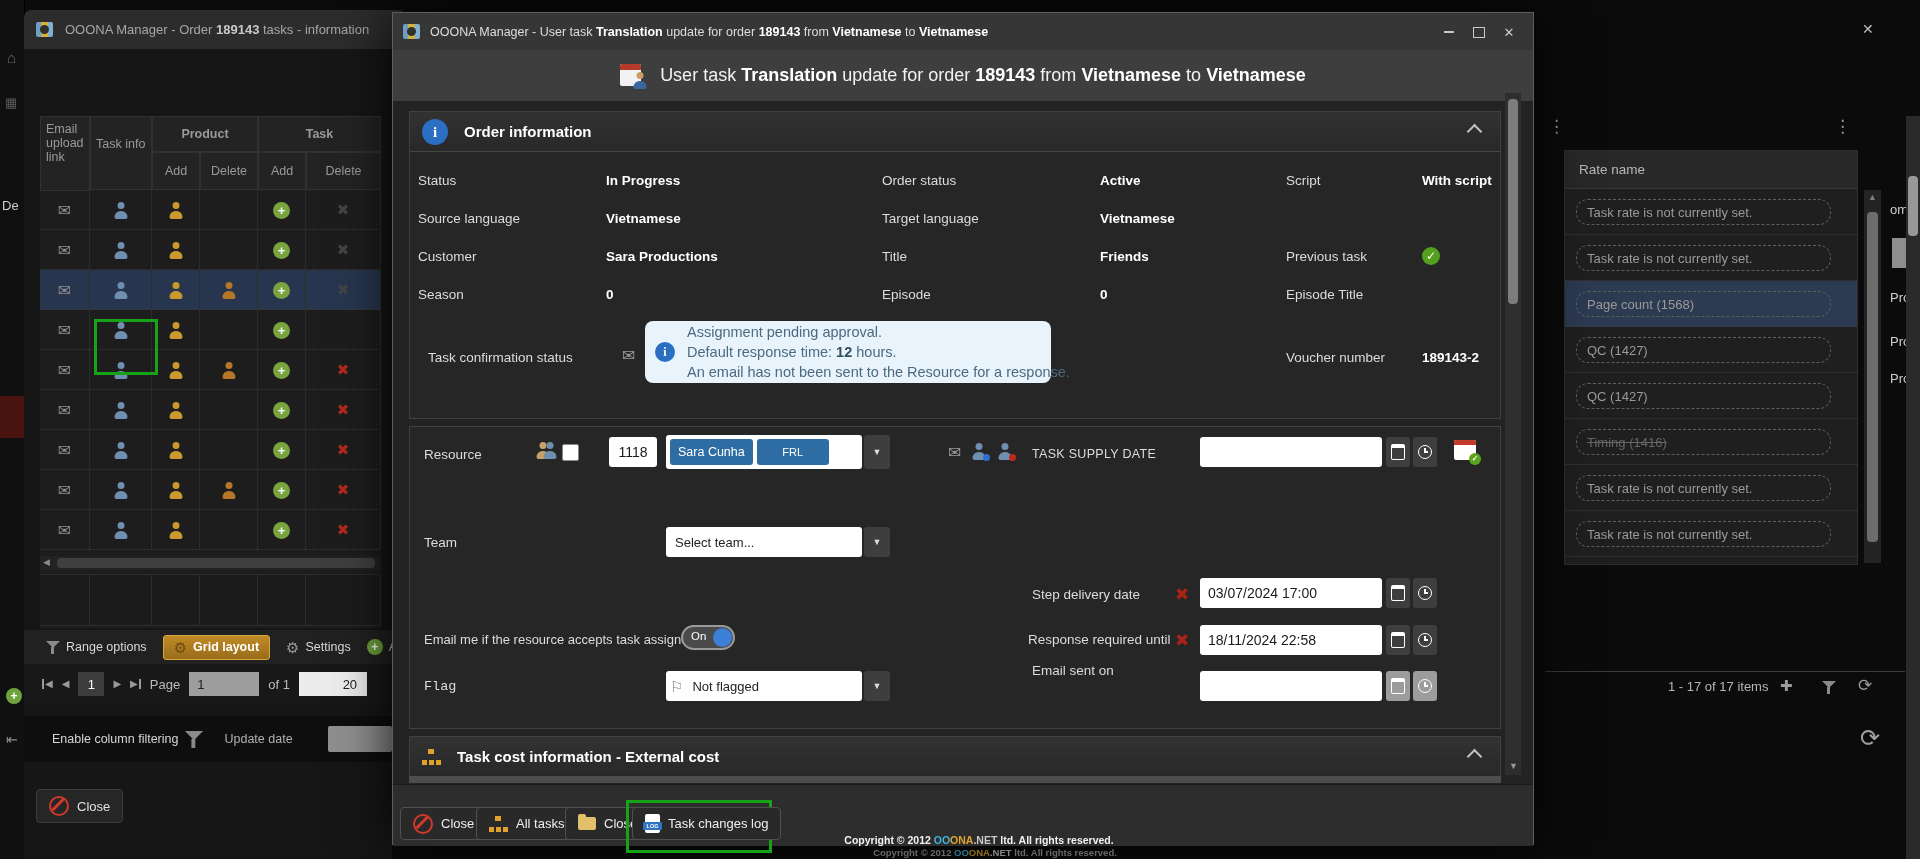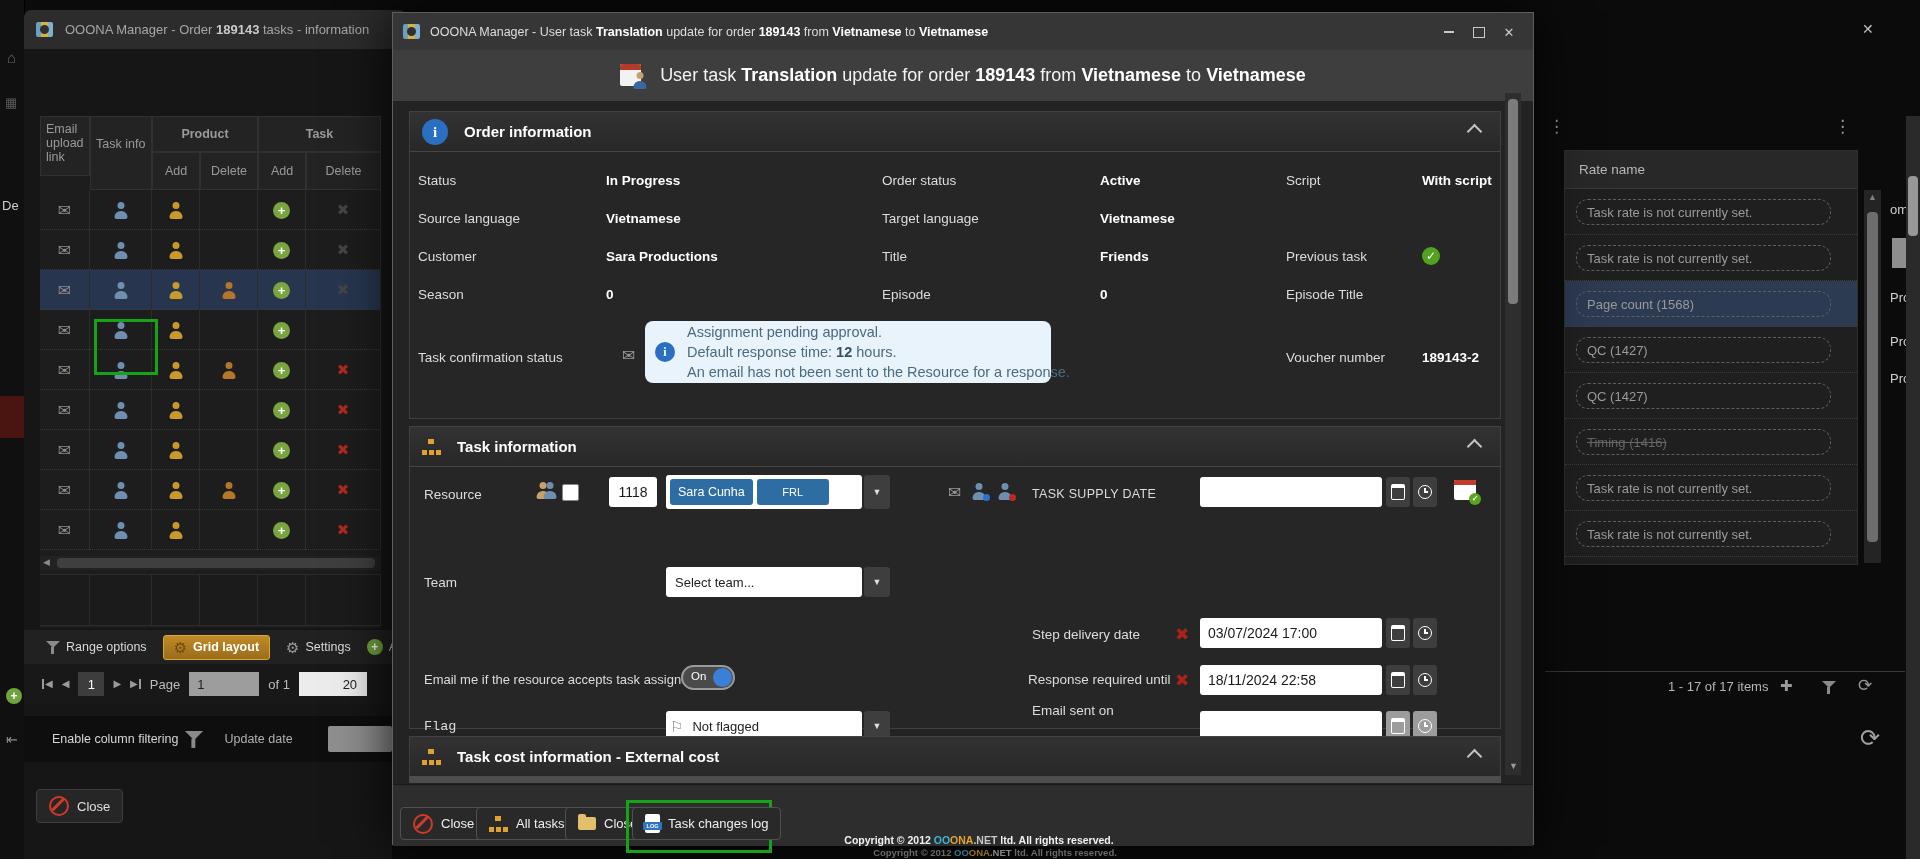--- a/index.html
+++ b/index.html
@@ -212,21 +212,21 @@
   <div class="abs bg-tab">
     <span class="ooona-logo"></span>
     <span class="t"><span>OOONA Manager - Order </span><b>189143</b><span> tasks - information</span></span>
   </div>
   <div class="abs bg-panel"></div>
 
   <span class="abs edge-frag" style="left:2px;top:198px;">De</span>
 
   
   <div class="abs grid">
-    <div class="g-head" style="left:0;top:0;width:50px;height:60px;padding:5px;">Email upload link</div>
+    <div class="g-head" style="left:0;top:0;width:50px;height:75px;padding:5px;">Email upload link</div>
     <div class="g-head" style="left:50px;top:0;width:62px;height:74px;padding:20px 5px 5px 5px;">Task info</div>
     <div class="g-head grp" style="left:112px;top:0;width:106px;height:36px;">Product</div>
     <div class="g-head grp" style="left:218px;top:0;width:123px;height:36px;">Task</div>
     <div class="g-head sub" style="left:112px;top:36px;width:48px;height:38px;">Add</div>
     <div class="g-head sub" style="left:160px;top:36px;width:58px;height:38px;">Delete</div>
     <div class="g-head sub" style="left:218px;top:36px;width:48px;height:38px;">Add</div>
     <div class="g-head sub" style="left:266px;top:36px;width:75px;height:38px;">Delete</div>
     <div>
         <div class="g-row" style="top: 74px;">
           <div class="g-cell gc1">
@@ -577,39 +577,34 @@
         <span class="f-value" style="left:690px;top:97px;">Friends</span>
         <span class="f-label" style="left:876px;top:97px;">Previous task</span>
         <span class="check-circle abs" style="left:1012px;top:95px;">✓</span>
 
         <span class="f-label" style="left:8px;top:135px;">Season</span>
         <span class="f-value" style="left:196px;top:135px;">0</span>
         <span class="f-label" style="left:472px;top:135px;">Episode</span>
         <span class="f-value" style="left:690px;top:135px;">0</span>
         <span class="f-label" style="left:876px;top:135px;">Episode Title</span>
 
-        <span class="f-label" style="left:8px;top:198px;text-align:center;">Task confirmation status</span>
+        <span class="f-label" style="left:18px;top:198px;text-align:center;">Task confirmation status</span>
         <span class="glyph abs" style="left:212px;top:196px;color:#9a9a9a;font-size:16px;">✉</span>
         <div class="callout" style="left:235px;top:169px;width:406px;height:62px;">
           <span class="info-circle small">i</span>
           <span class="txt"><span>Assignment pending approval.</span><br>
             <span>Default response time: </span><b>12</b><span> hours.</span><br>
             <span>An email has not been sent to the Resource for a response.</span></span>
         </div>
         <span class="f-label" style="left:876px;top:198px;">Voucher number</span>
         <span class="f-value" style="left:1012px;top:198px;">189143-2</span>
       </div>
     </div>
 
     <div class="section" style="top:413px;height:303px;">
-      <div class="sec-head">
-        <span class="org"></span>
-        <span class="sec-title">Task information</span>
-        <span class="chev-up"></span>
-      </div>
       <div style="position:relative;height:263px;">
 
         <span class="f-label" style="left:14px;top:20px;">Resource</span>
         <span class="abs" style="left:126px;top:15px;">
             <span class="person p-tan" style="position:absolute;left:0;"></span>
             <span class="person p-blue" style="position:absolute;left:7px;"></span>
           </span>
         <span class="cbx" style="left:152px;top:17px;"></span>
         <div class="w-input center" style="left:199px;top:10px;width:48px;height:30px;font-size:14px;">1118</div>
         <div class="combo" style="left:256px;top:8px;width:196px;height:34px;">

